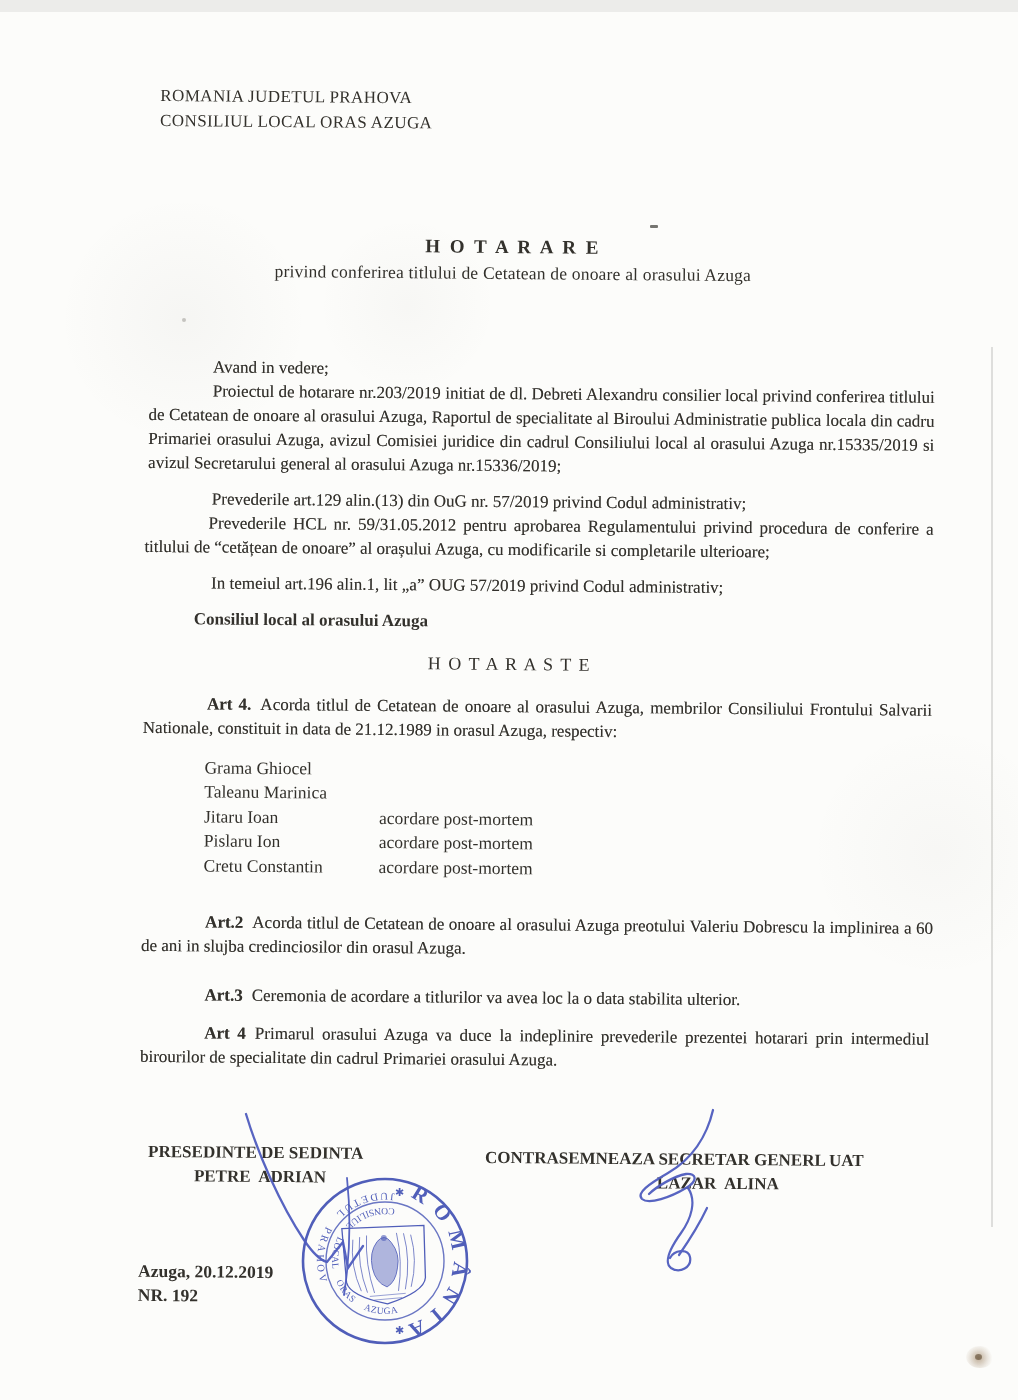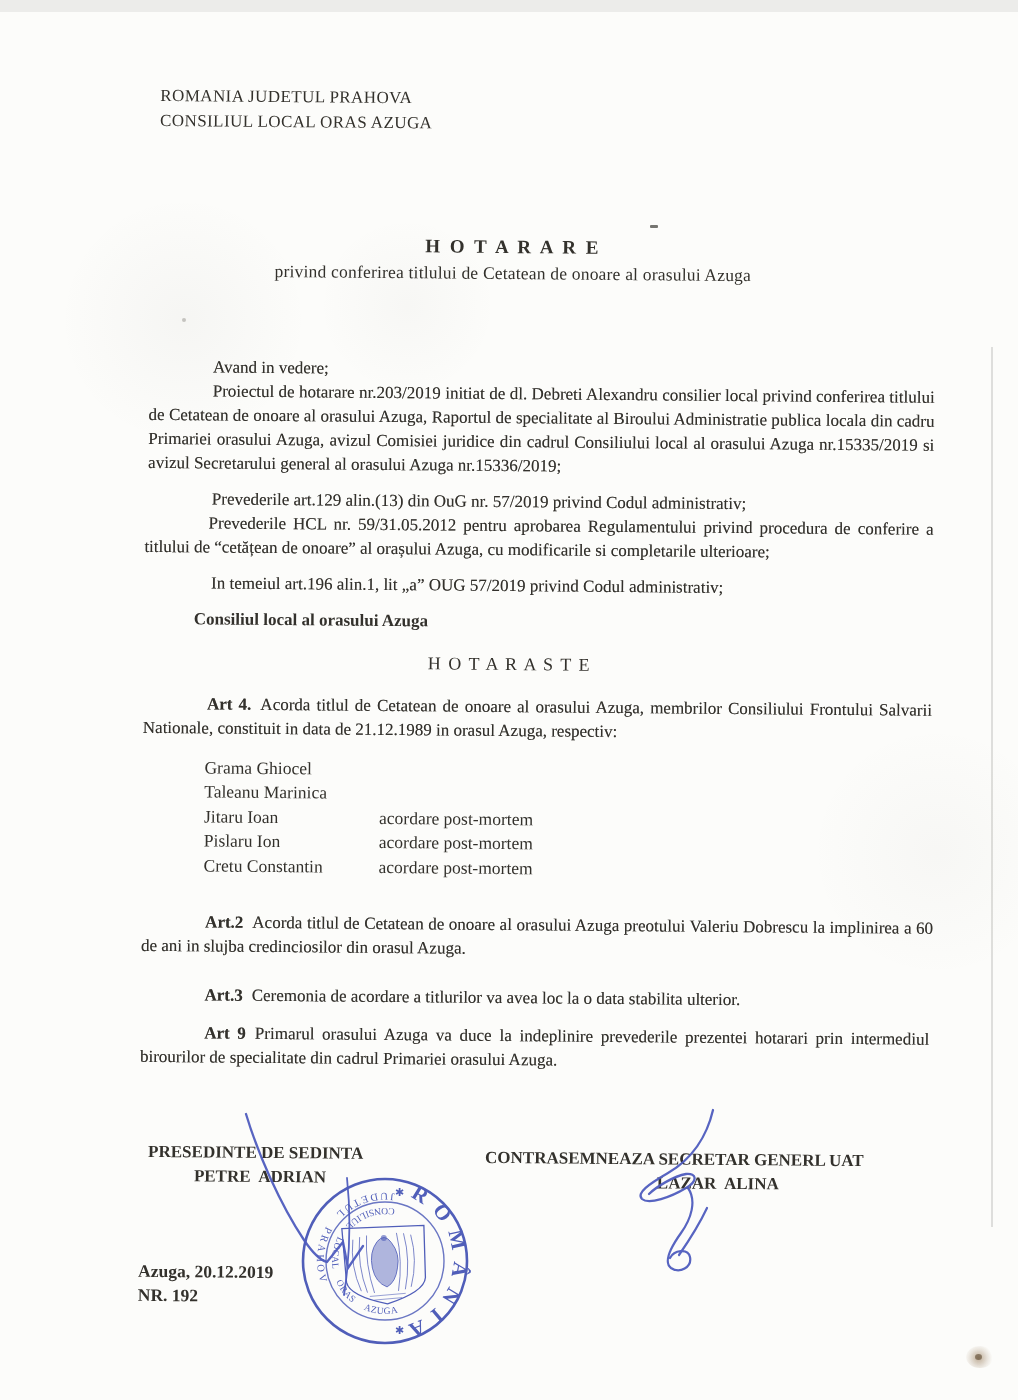--- a/index.html
+++ b/index.html
@@ -94,21 +94,21 @@
 
     <p class="para abs ind" style="left:143px;top:901px;width:792px;">
       <b class="bold-lead">Art.2</b><span>Acorda titlul de Cetatean de onoare al orasului Azuga preotului Valeriu Dobrescu la implinirea a 60 de ani in slujba credinciosilor din orasul Azuga.</span>
     </p>
 
     <p class="para abs ind single" style="left:143px;top:974px;width:789px;">
       <b class="bold-lead">Art.3</b><span>Ceremonia de acordare a titlurilor va avea loc la o data stabilita ulterior.</span>
     </p>
 
     <p class="para abs ind" style="left:143px;top:1012px;width:789px;">
-      <b class="bold-lead">Art 9</b><span>Primarul orasului Azuga va duce la indeplinire prevederile prezentei hotarari prin intermediul birourilor de specialitate din cadrul Primariei orasului Azuga.</span>
+      <b class="bold-lead">Art 4</b><span>Primarul orasului Azuga va duce la indeplinire prevederile prezentei hotarari prin intermediul birourilor de specialitate din cadrul Primariei orasului Azuga.</span>
     </p>
 
     <div class="abs sig" style="left:152px;top:1131px;">
       <div>PRESEDINTE DE SEDINTA</div>
       <div class="sig-name" style="margin-left:46px;">PETRE  ADRIAN</div>
     </div>
 
     <div class="abs sig" style="left:489px;top:1134px;">
       <div>CONTRASEMNEAZA SECRETAR GENERL UAT</div>
       <div class="sig-name" style="margin-left:172px;">LAZAR  ALINA</div>

